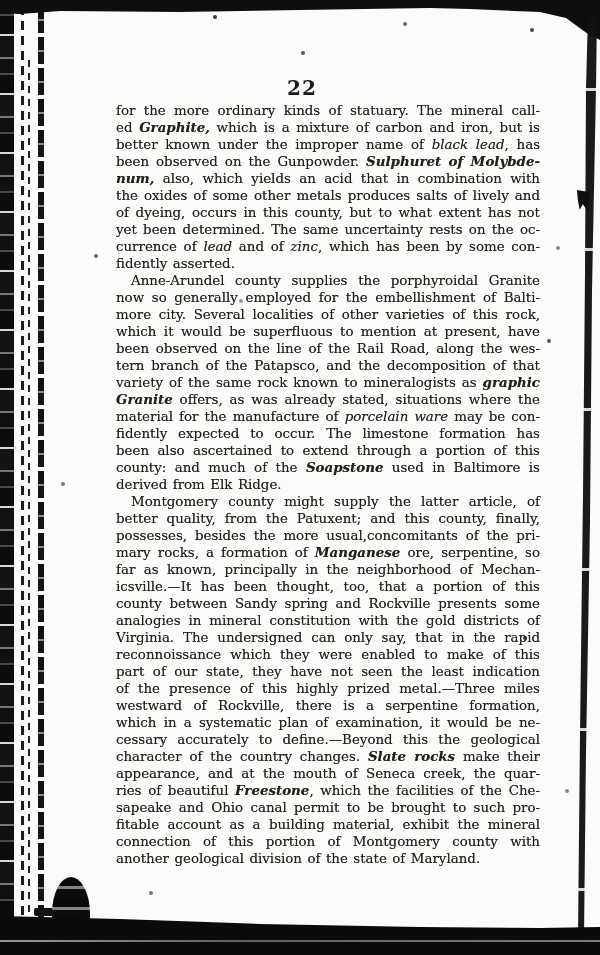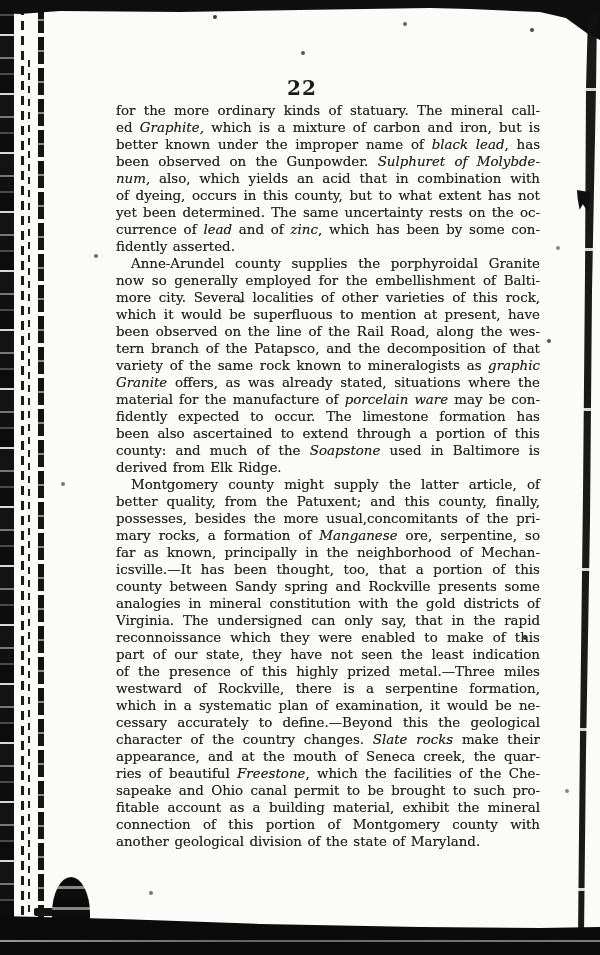--- a/index.html
+++ b/index.html
@@ -74,21 +74,21 @@
     text-shadow:0 0 .5px rgba(20,18,16,.55);
   }
   .para{margin:0;}
   .line{
     height:17px;line-height:17px;white-space:normal;
     text-align:justify;text-align-last:justify;
   }
   .line.last{text-align-last:left;}
   .line.indent{text-indent:15px;}
   .line .i{font-style:italic;}
-  .line .bi{font-style:italic;font-weight:normal;}
+  .line .bi{font-style:italic;font-weight:bold;}
 </style>
 </head>
 <body>
 
 <div class="binding-strip"></div>
 <div class="bind-line a"></div>
 <div class="bind-line b"></div>
 <div class="bind-line c"></div>
 <div class="top-edge"></div>
 <div class="right-edge"></div>
@@ -102,20 +102,21 @@
 <div class="specks"></div>
 
 <div class="page-number">22</div>
 <div class="text-block">
     <div class="para">
       <div class="line"><span>for the more ordinary kinds of statuary.  The mineral call-</span></div>
       <div class="line"><span>ed </span><span class="bi">Graphite,</span><span> which is a mixture of carbon and iron, but is</span></div>
       <div class="line"><span>better known under the improper name of </span><span class="i">black lead</span><span>, has</span></div>
       <div class="line"><span>been observed on the Gunpowder.  </span><span class="bi">Sulphuret of Molybde-</span></div>
       <div class="line"><span class="bi">num,</span><span> also, which yields an acid that in combination with</span></div>
+      <div class="line"><span>the oxides of some other metals produces salts of lively and</span></div>
       <div class="line"><span>of dyeing, occurs in this county, but to what extent has not</span></div>
       <div class="line"><span>yet been determined.  The same uncertainty rests on the oc-</span></div>
       <div class="line"><span>currence of </span><span class="i">lead</span><span> and of </span><span class="i">zinc</span><span>, which has been by some con-</span></div>
       <div class="line last"><span>fidently asserted.</span></div>
     </div>
     <div class="para">
       <div class="line indent"><span>Anne-Arundel county supplies the porphyroidal Granite</span></div>
       <div class="line"><span>now so generally employed for the embellishment of Balti-</span></div>
       <div class="line"><span>more city.  Several localities of other varieties of this rock,</span></div>
       <div class="line"><span>which it would be superfluous to mention at present, have</span></div>

